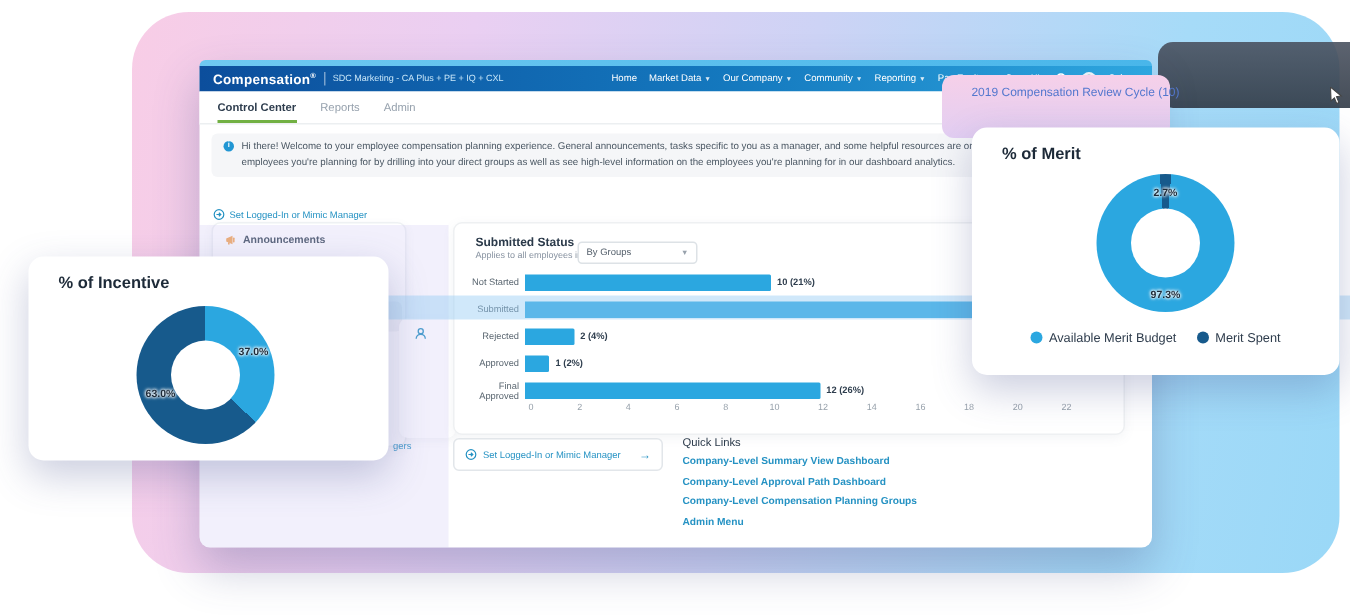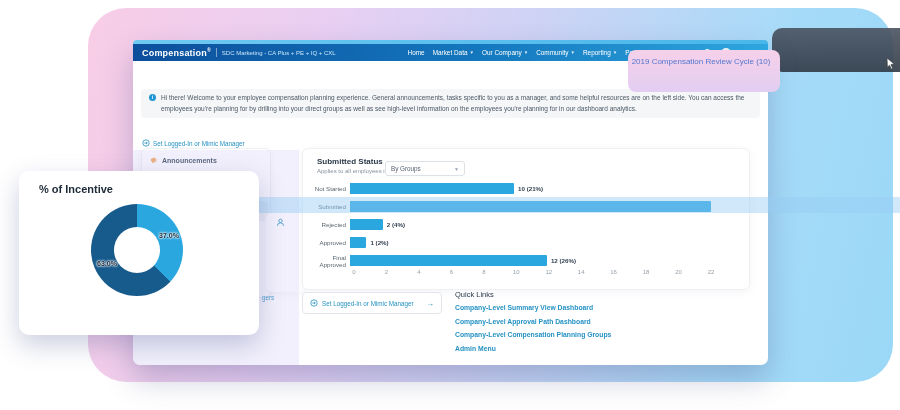--- a/index.html
+++ b/index.html
@@ -7,21 +7,21 @@
     font-family:"Liberation Sans", sans-serif; }
   .stage { position:relative; width:900px; height:410px; }
 
   
   .blob { position:absolute; left:88px; top:8px; width:805px; height:374px; border-radius:38px; z-index:0;
     background:linear-gradient(102deg,#F8CDE6 0%,#EACFF2 26%,#CDD3F5 52%,#A6DBF8 80%,#9AD8F7 100%); }
   .bg-window { position:absolute; left:772px; top:28px; width:128px; height:44px; z-index:1;
     border-radius:10px 0 0 10px; background:linear-gradient(180deg,#4A5260,#303945); opacity:.9; }
   .badge-panel { position:absolute; left:628px; top:50px; width:152px; height:42px; z-index:3;
     border-radius:8px; background:linear-gradient(180deg,#F6D0E9,#E2CEF2); }
-  .cycle-badge { position:absolute; left:0; top:7px; width:146px; text-align:center;
+  .cycle-badge { position:absolute; left:16px; top:7px; width:146px; text-align:center;
     font-size:8px; color:#5377CE; }
   .overlay-left { position:absolute; left:133px; top:150px; width:166px; height:215px;
     background:rgba(205,195,245,.25); z-index:3; border-radius:0 0 0 7px; }
   .overlay-band { position:absolute; left:133px; top:197px; width:767px; height:16px;
     background:rgba(150,205,243,.45); z-index:4; }
   .cursor { position:absolute; left:886px; top:58px; z-index:10; }
 
   
   .window { position:absolute; left:133px; top:40px; width:635px; height:325px; z-index:2;
     background:#fff; border-radius:7px; box-shadow:0 14px 30px rgba(70,75,130,.30); }
@@ -90,21 +90,21 @@
     padding:0 7px; font-size:6.3px; color:#2592C3; }
   .mimic-card .arrow { margin-left:auto; font-size:8px; }
 
   .quicklinks { position:absolute; left:322px; top:250px; }
   .ql-title { font-size:7.5px; font-weight:normal; color:#2B3A4A; margin-bottom:5px; }
   .ql-link { font-size:6.8px; font-weight:bold; color:#2592C3; margin-bottom:6.5px; cursor:default; }
 
   
   .float-card { position:absolute; background:#fff; border-radius:10px;
     box-shadow:0 10px 26px rgba(70,80,140,.28); }
-  .incentive { left:19px; top:171px; width:240px; height:164px; z-index:6; }
+  .incentive { left:19px; top:171px; width:240px; height:136px; z-index:6; }
   .merit { left:648px; top:85px; width:245px; height:165px; z-index:5; }
   .card-title { position:absolute; left:20px; top:12px; font-size:11px; font-weight:bold; color:#1D2A38; }
   .donut { position:absolute; width:92px; height:92px; border-radius:50%; }
   .incentive .donut { left:72px; top:33px; }
   .merit .donut { left:83px; top:31px; }
   .hole { position:absolute; left:50%; top:50%; width:46px; height:46px; border-radius:50%;
     background:#fff; transform:translate(-50%,-50%); }
   .slice-label { position:absolute; transform:translate(-50%,-50%); font-size:7px; font-weight:bold;
     color:#1D2A38; white-space:nowrap; z-index:2;
     text-shadow:0 0 2px #fff, 0 0 2px #fff, 0 0 3px #fff; }
@@ -152,20 +152,25 @@
         <span class="avatar">
           <svg width="10" height="10" viewBox="0 0 10 10">
               <circle cx="5" cy="3.6" r="1.9" fill="#9AA6B2"></circle>
               <path d="M1.4 10 a3.6 3.6 0 0 1 7.2 0 z" fill="#9AA6B2"></path>
             </svg>
         </span>
         <span class="user-name">Salar...</span>
       </div>
     </div>
 
+    <div class="tabbar" id="tabbar">
+        <div class="tab active">Control Center</div>
+        <div class="tab">Reports</div>
+        <div class="tab">Admin</div>
+      </div>
 
     <div class="banner">
       <span class="info-icon">i</span>
       <span class="banner-text">Hi there! Welcome to your employee compensation planning experience. General announcements, tasks specific to you as a manager, and some helpful resources are on the left side. You can access the employees you're planning for by drilling into your direct groups as well as see high-level information on the employees you're planning for in our dashboard analytics.</span>
     </div>
 
 
     <div class="mimic-link">
       <svg width="8" height="8" viewBox="0 0 8 8">
           <circle cx="4" cy="4" r="3.2" fill="none" stroke="#2592C3" stroke-width=".8"></circle>
@@ -279,17 +284,35 @@
 
   <div class="float-card incentive">
     <div class="card-title">% of Incentive</div>
     <div class="donut" id="donut-incentive" style="background: conic-gradient(rgb(43, 167, 224) 0%, rgb(43, 167, 224) 37%, rgb(23, 90, 140) 37%, rgb(23, 90, 140) 100%);">
       <div class="hole"></div>
     </div>
     <span class="slice-label" style="left:150px;top:64px;">37.0%</span>
     <span class="slice-label" style="left:88px;top:92px;">63.0%</span>
   </div>
 
+  <div class="float-card merit">
+    <div class="card-title">% of Merit</div>
+    <div class="donut" id="donut-merit" style="background: conic-gradient(from -4.86deg, rgb(23, 90, 140) 0%, rgb(23, 90, 140) 2.7%, rgb(43, 167, 224) 2.7%, rgb(43, 167, 224) 100%);">
+      <div class="hole"></div>
+    </div>
+    <span class="slice-label" style="left:129px;top:44px;">2.7%</span>
+    <span class="slice-label" style="left:129px;top:112px;">97.3%</span>
+    <div class="legend" id="legend-merit">
+        <div class="legend-item">
+          <div class="legend-dot" style="background: rgb(43, 167, 224);"></div>
+          <div>Available Merit Budget</div>
+        </div>
+        <div class="legend-item">
+          <div class="legend-dot" style="background: rgb(23, 90, 140);"></div>
+          <div>Merit Spent</div>
+        </div>
+      </div>
+  </div>
 
   <svg class="cursor" width="11" height="12" viewBox="0 0 11 12">
     <path d="M1 0 L8.2 6 L5 6.5 L6.6 10.4 L5.1 11 L3.6 7.2 L1.4 9.2 Z" fill="#fff" stroke="#444" stroke-width=".7"></path>
   </svg>
 </div>
 
 </body></html>

